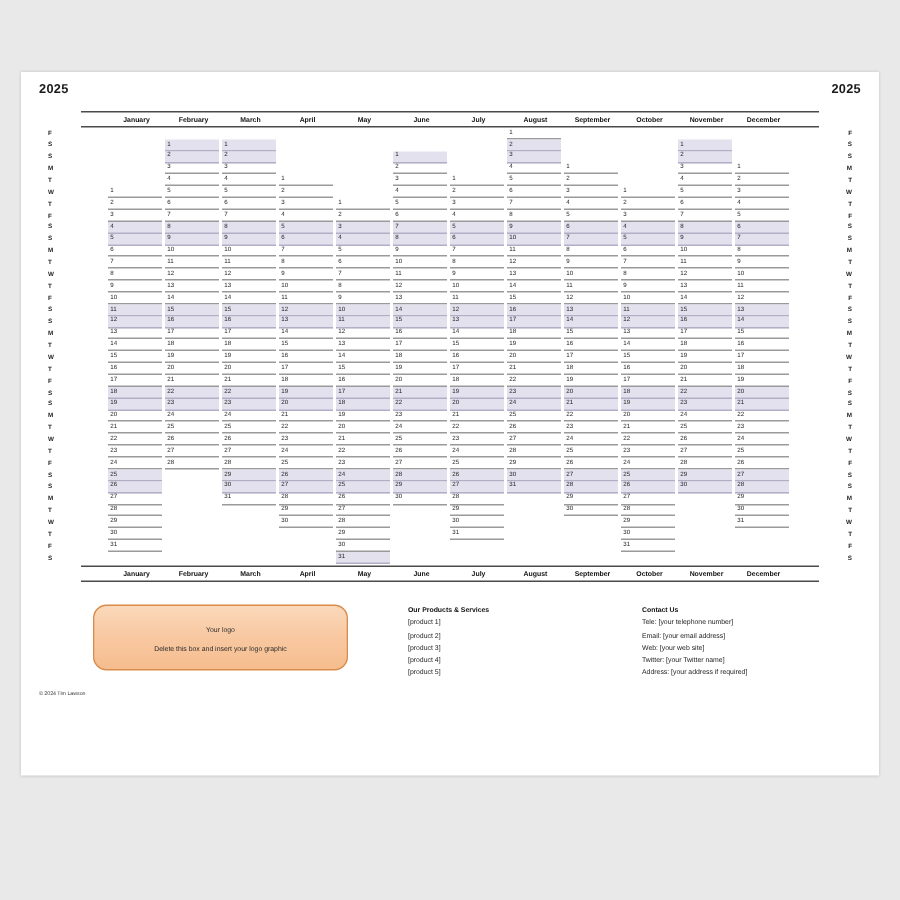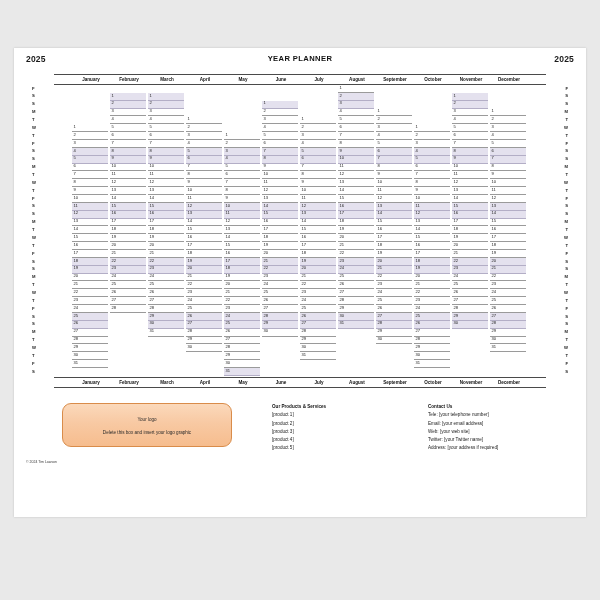--- a/index.html
+++ b/index.html
@@ -121,21 +121,20 @@
     font-size: 3.5px; color: #3a3a3a;
   }
 </style>
 </head>
 <body>
 
 <div id="page">
 
   <div id="hdr">
     <div class="year" id="year-left">2025</div>
-    <div id="planner-title">YEAR PLANNER</div>
     <div class="year" id="year-right">2025</div>
   </div>
 
   <div id="grid-wrap">
     <div id="month-head-top">
         <div class="mlabel" style="left: 18px; width: 38px;">January</div>
         <div class="mlabel" style="left: 56px; width: 38px;">February</div>
         <div class="mlabel" style="left: 94px; width: 38px;">March</div>
         <div class="mlabel" style="left: 132px; width: 38px;">April</div>
         <div class="mlabel" style="left: 170px; width: 38px;">May</div>

